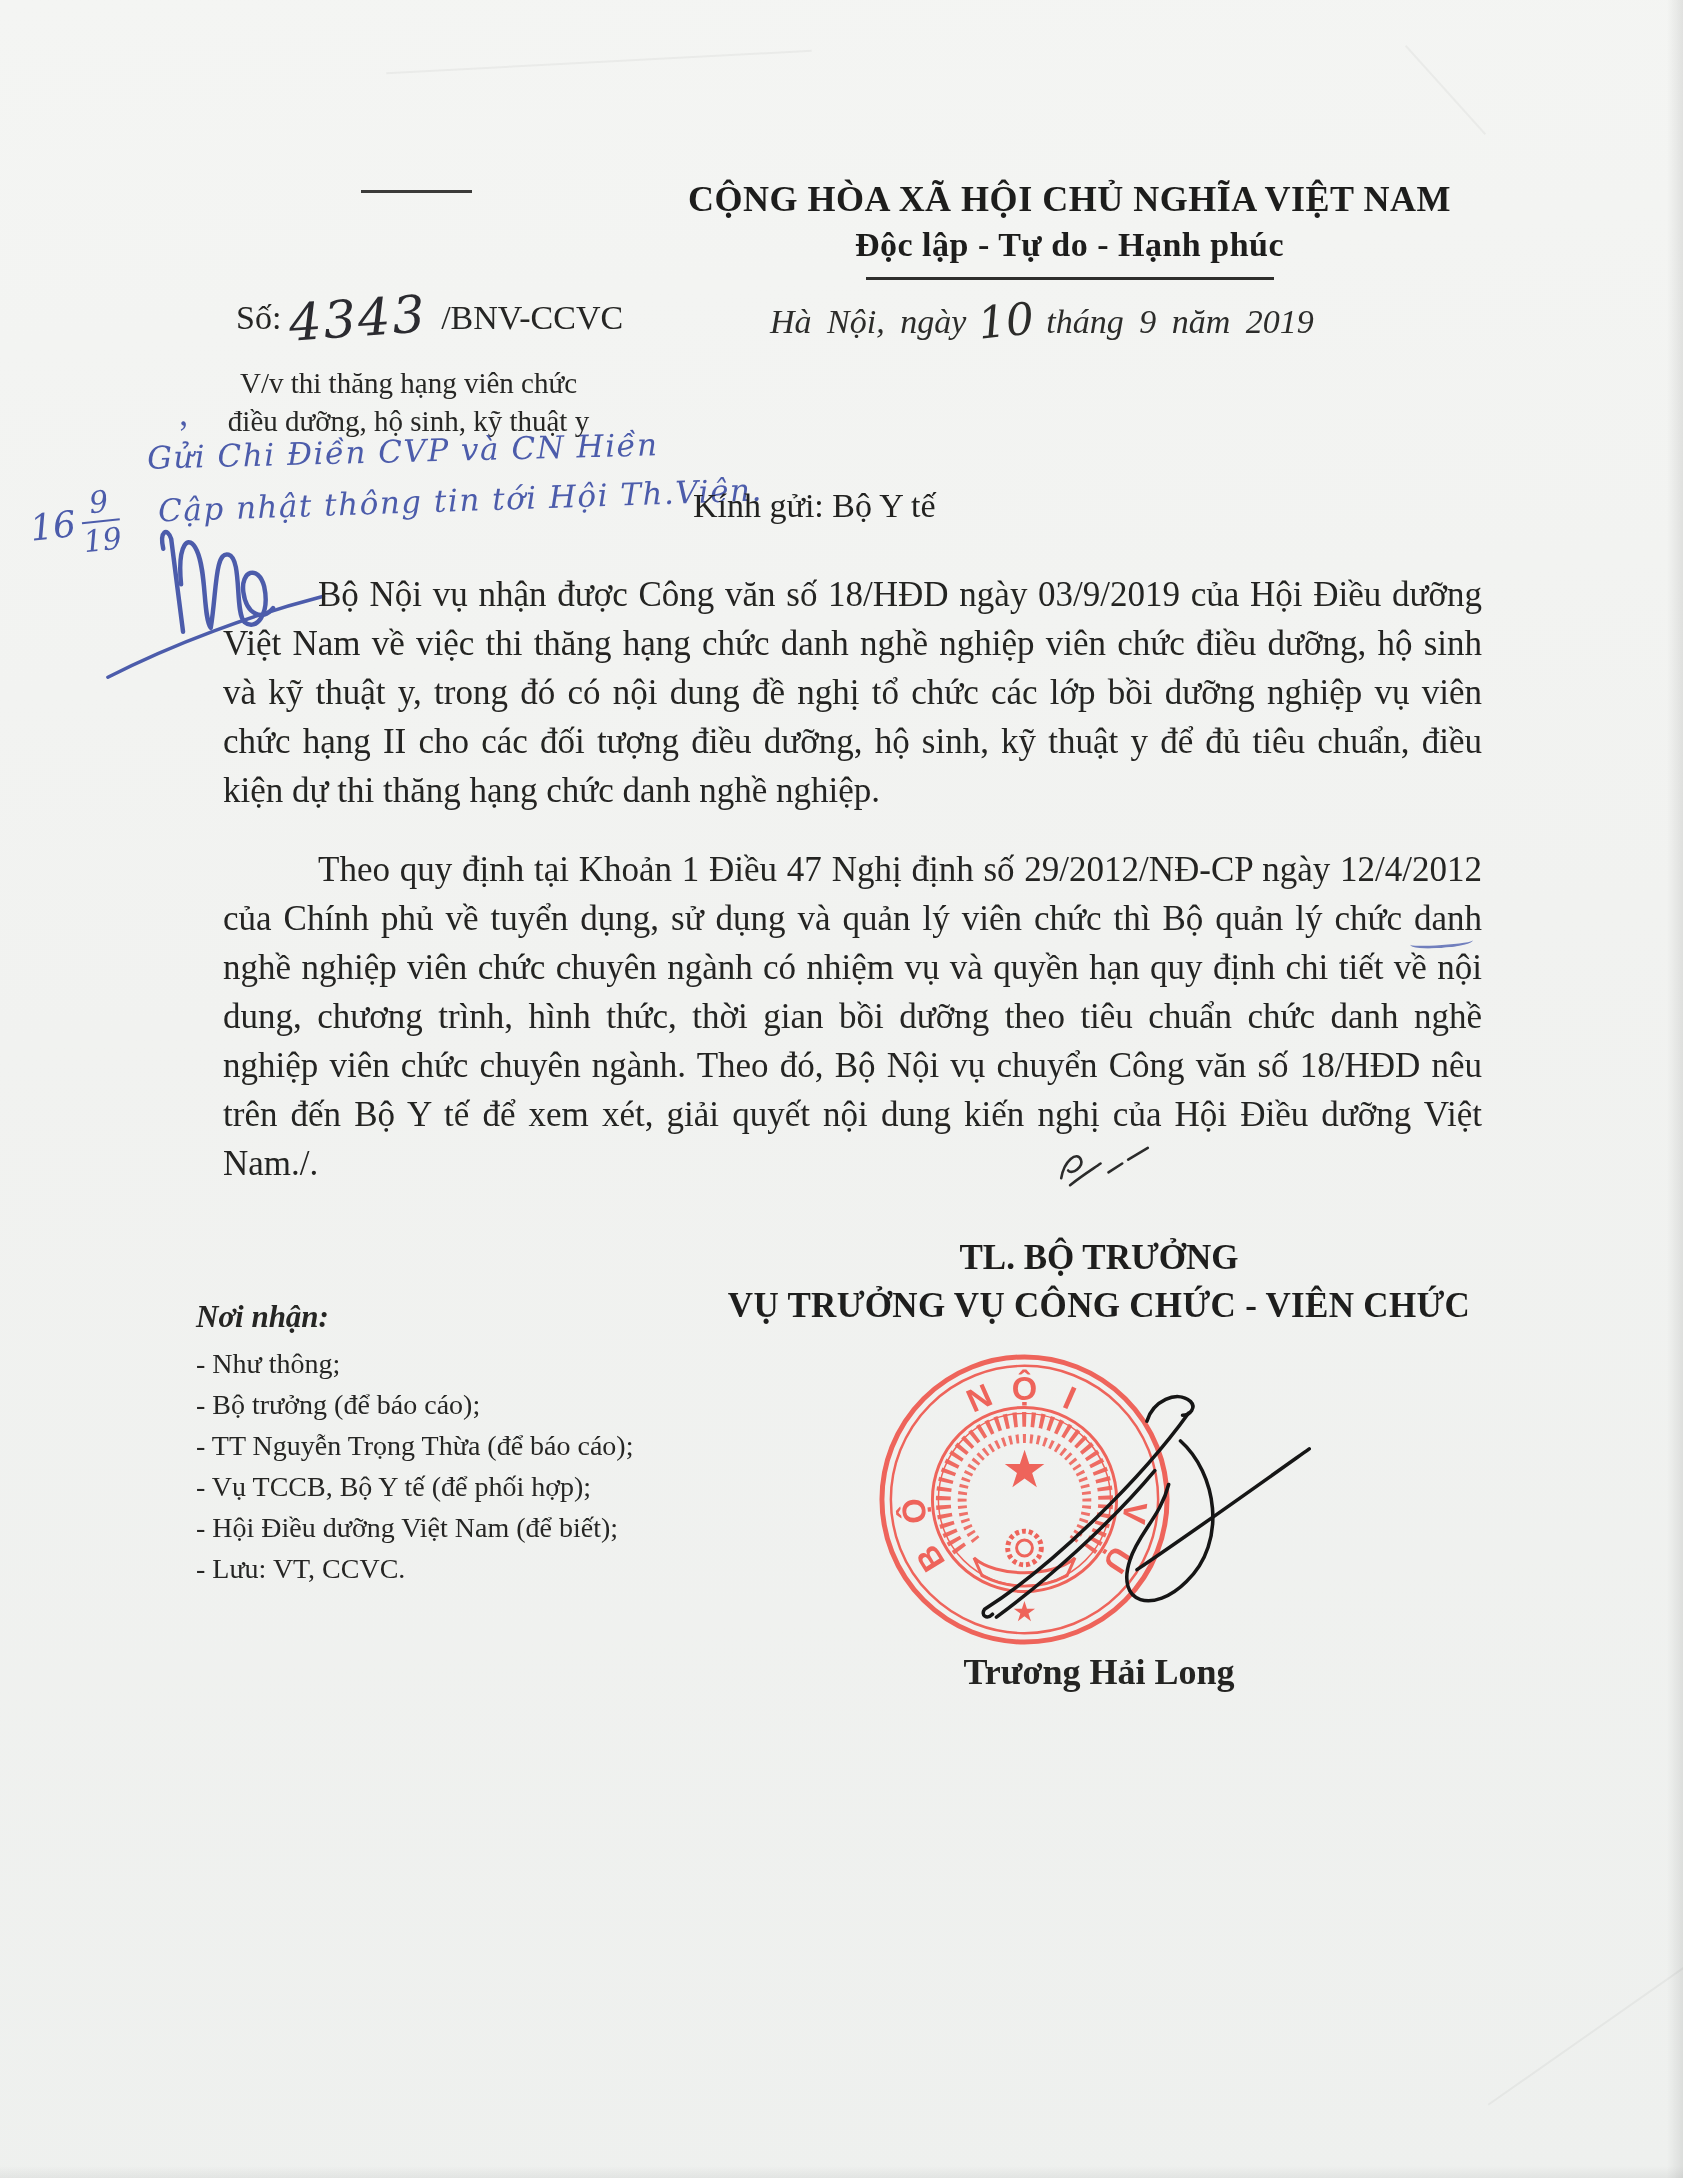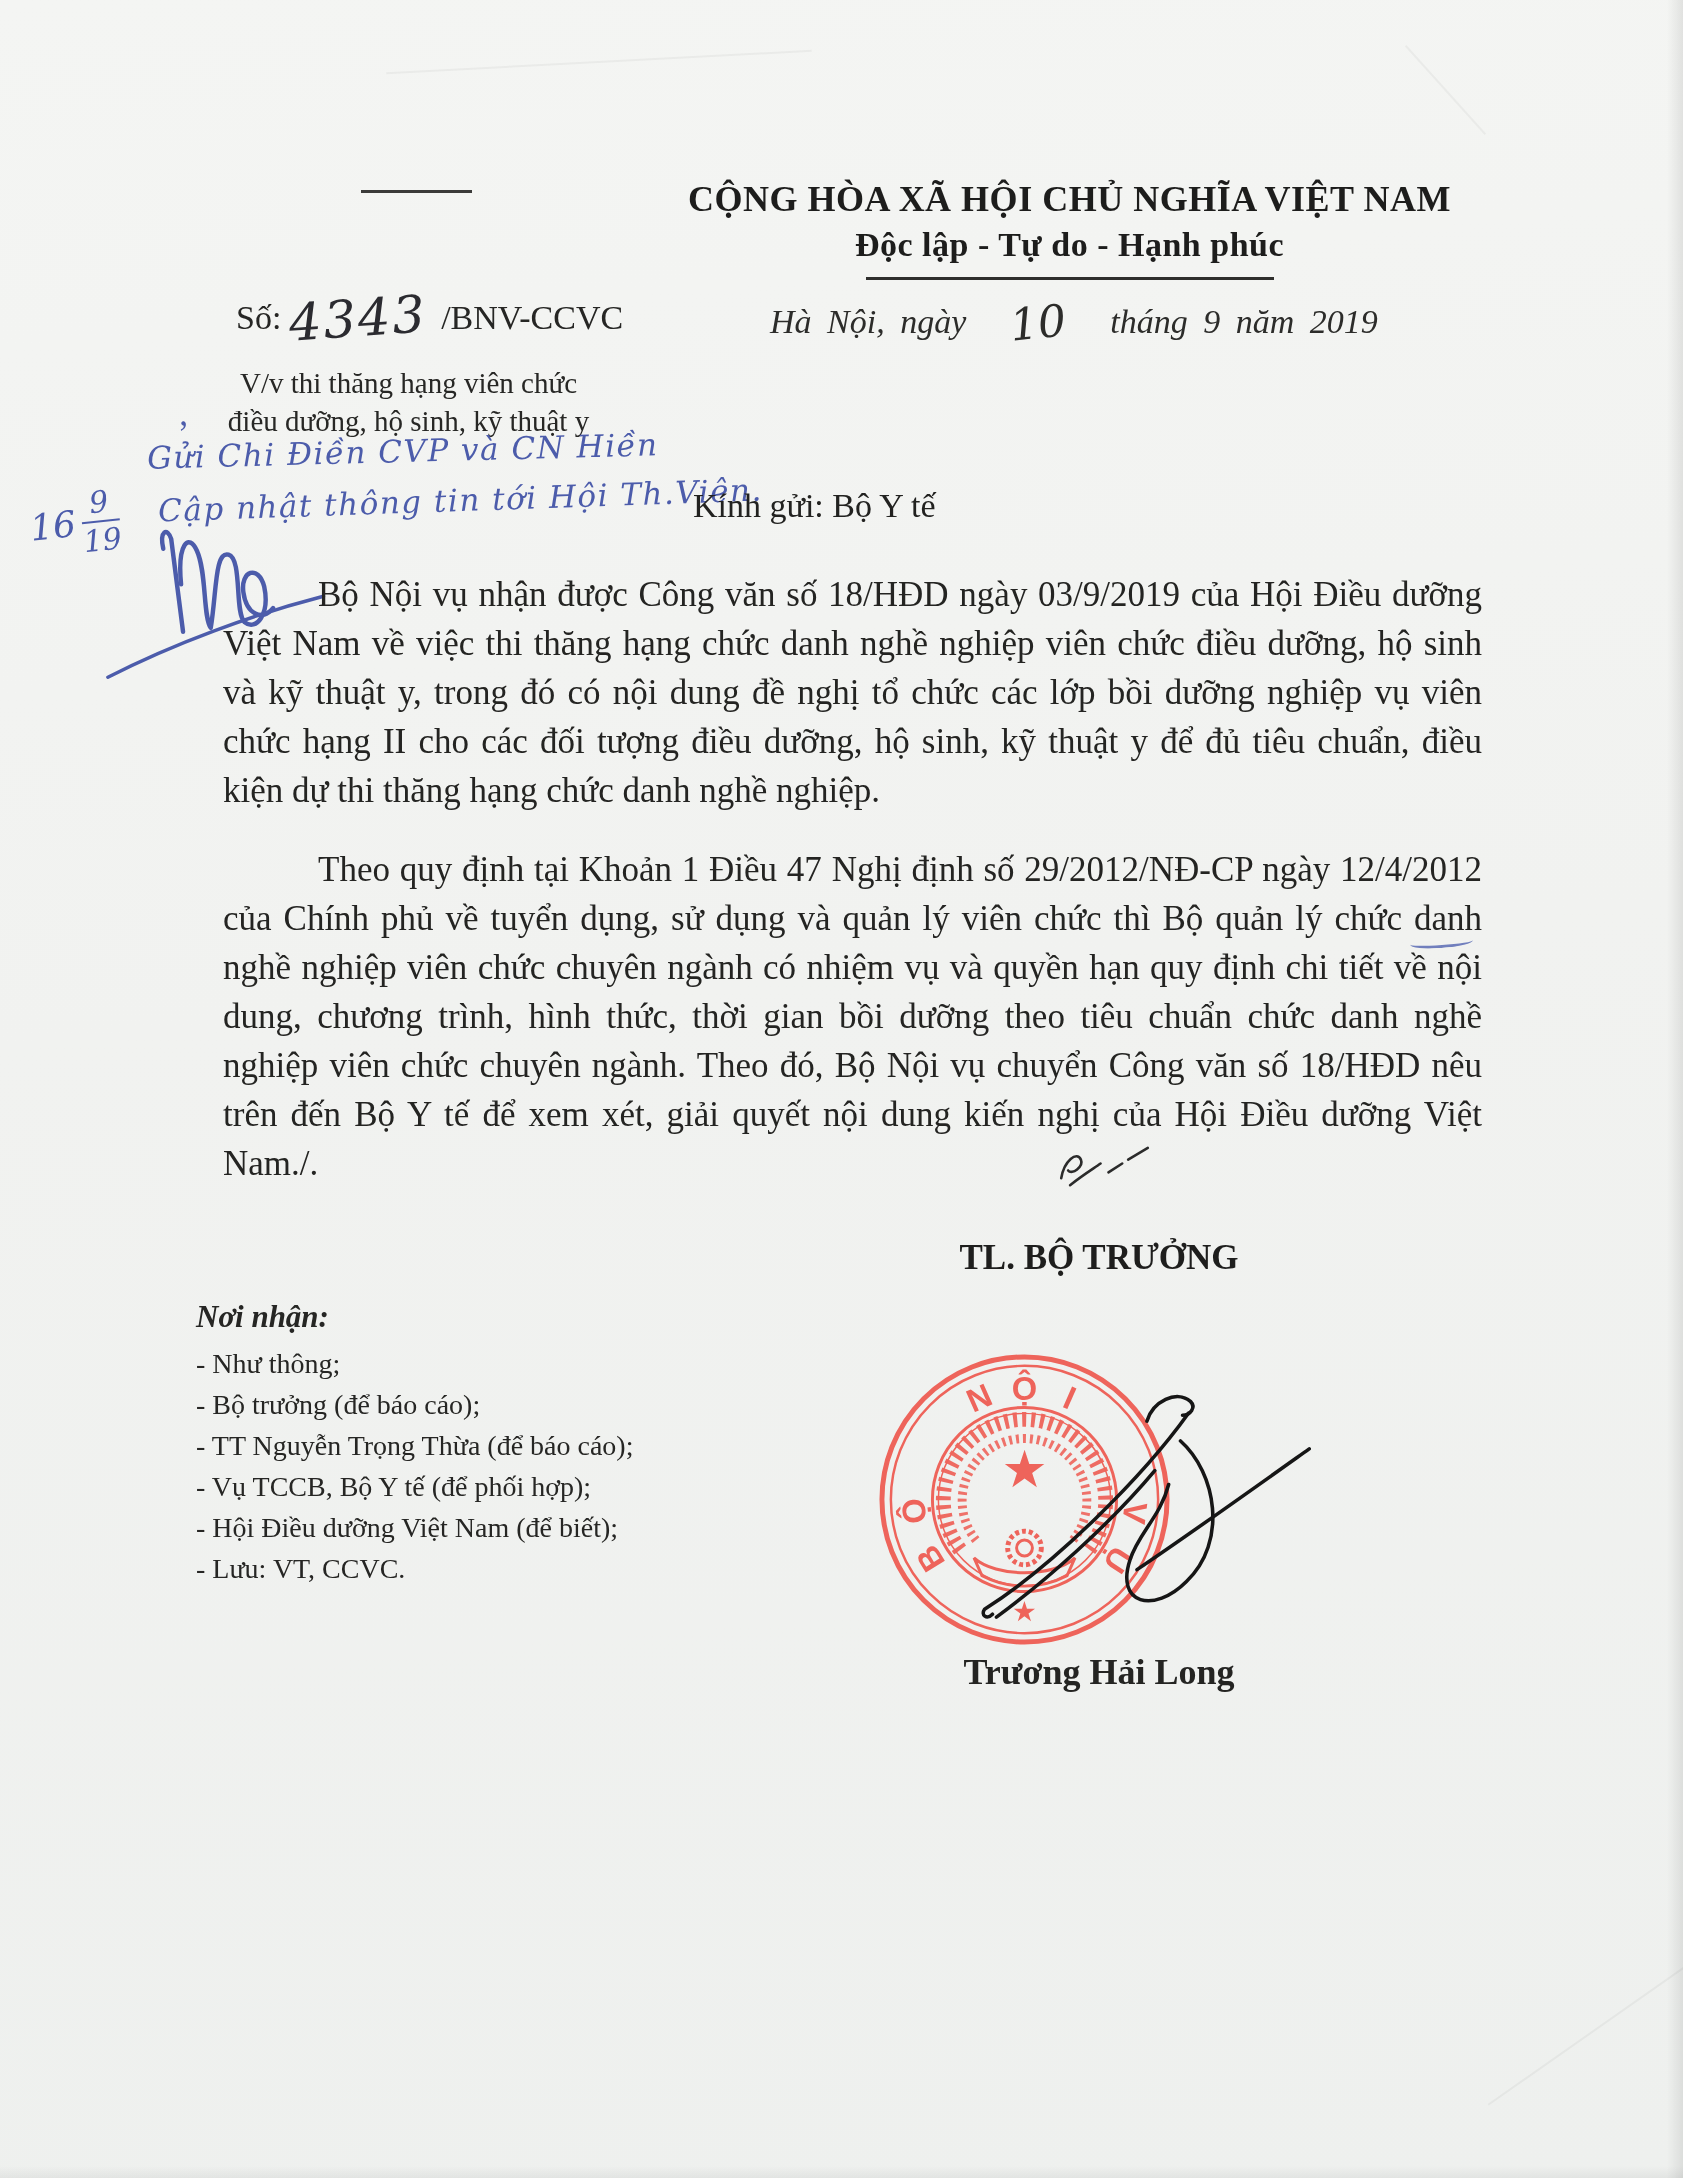--- a/index.html
+++ b/index.html
@@ -24,21 +24,21 @@
   .org-rule{width:111px;height:3px;background:#3b3b39;margin:14px auto 0;}
   .national{left:644px;top:178px;width:851px;text-align:center;color:#1d1d1c;}
   .national .l1{font-weight:700;font-size:36px;letter-spacing:0.5px;}
   .national .l2{font-weight:700;font-size:34px;margin-top:6px;letter-spacing:0.5px;}
   .nat-rule{width:408px;height:3px;background:#2e2e2c;margin:13px auto 0;}
 
   
   .so-row{left:236px;top:299px;display:flex;align-items:flex-start;font-size:34px;}
   .hw{font-style:italic;color:#2b2b30;}
   .so-num{font-size:51px;line-height:40px;margin:0 14px 0 8px;transform:rotate(-4deg);letter-spacing:2px;font-family:"DejaVu Serif",serif;}
-  .date-row{left:770px;top:303px;display:flex;align-items:flex-end;font-style:italic;font-size:34px;word-spacing:7px;color:#2c2c2a;gap:32px;}
+  .date-row{left:770px;top:303px;display:flex;align-items:flex-start;font-style:italic;font-size:34px;word-spacing:7px;color:#2c2c2a;}
   .date-day{font-size:44px;line-height:36px;margin:0 12px;transform:rotate(-6deg);font-family:"DejaVu Serif",serif;font-style:italic;}
 
   .subject{left:208px;top:364px;width:401px;text-align:center;font-size:29px;line-height:38px;color:#272725;}
 
   
   .ink{color:#4c5cab;}
   .hw-note{font-family:"DejaVu Serif",serif;font-style:italic;font-size:31px;letter-spacing:1.5px;white-space:nowrap;}
   .note1{left:147px;top:433px;transform:rotate(-1.5deg);}
   .note2{left:158px;top:482px;transform:rotate(-2deg);}
   .comma-mark{left:178px;top:392px;font-size:36px;transform:rotate(-6deg);}
@@ -137,20 +137,21 @@
   <svg class="abs" style="left:1051px;top:1135px;" width="109" height="63" viewBox="0 0 110 64">
     <g fill="none" stroke="#2b2b2b" stroke-width="2.6" stroke-linecap="round">
       <path d="M 10 44 C 13 26 26 16 30 25 C 33 32 21 41 17 36"></path>
       <path d="M 19 51 C 33 40 43 34 50 29"></path>
       <path d="M 58 38 L 72 29 M 78 25 L 98 13"></path>
     </g>
   </svg>
 
   <div class="abs sig-head">
     <div class="a">TL. BỘ TRƯỞNG</div>
+    <div class="t">VỤ TRƯỞNG VỤ CÔNG CHỨC - VIÊN CHỨC</div>
   </div>
 
   <svg class="abs seal-svg" style="left:877px;top:1352px;" width="295" height="295" viewBox="0 0 298 298">
     <g stroke="#ee554b" fill="none">
       <circle cx="149" cy="149" r="144" stroke-width="5"></circle>
       <circle cx="149" cy="149" r="135" stroke-width="2.5"></circle>
       <circle cx="149" cy="149" r="93" stroke-width="3"></circle>
       <circle cx="149" cy="149" r="87" stroke-width="1.5"></circle>
       <path d="M 84 200 A 82 82 0 1 1 214 200" stroke-width="15" stroke-dasharray="4 5" opacity=".95"></path>
       <path d="M 100 190 A 63 63 0 1 1 198 190" stroke-width="9" stroke-dasharray="3 4" opacity=".9"></path>

